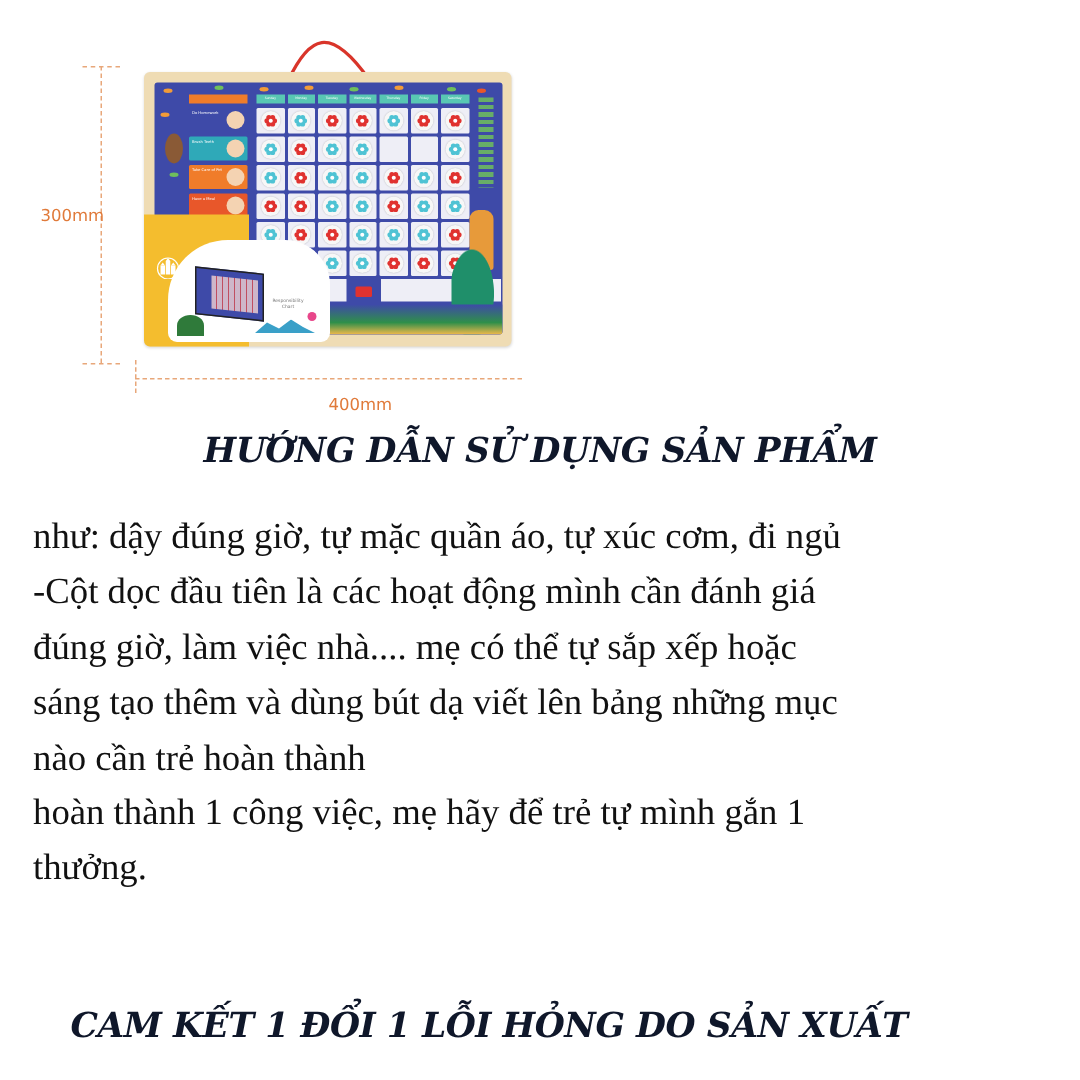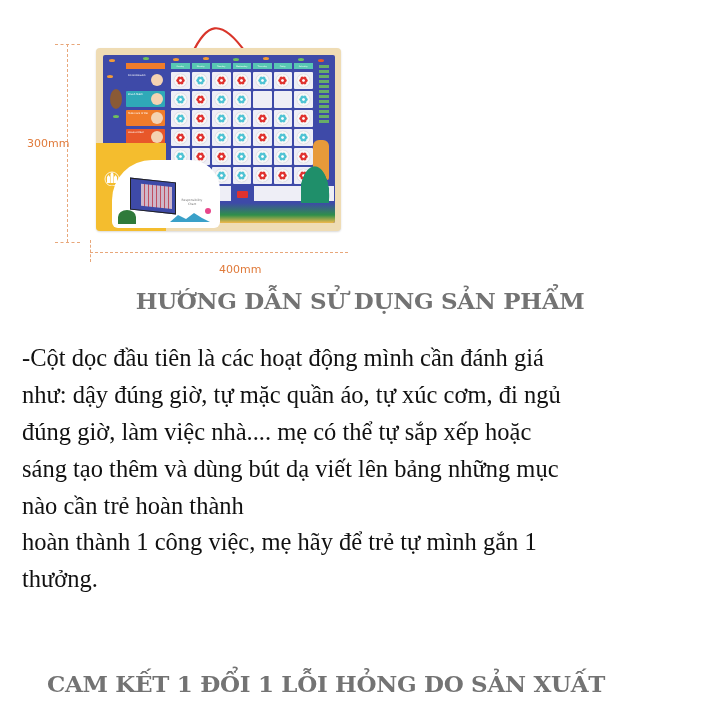--- a/index.html
+++ b/index.html
@@ -48,21 +48,21 @@
   .promo-white { position: absolute; left: 112px; top: 160px; width: 108px; height: 68px; background: #ffffff; border-radius: 40px 30px 6px 6px; }
   .promo-castle { position: absolute; left: 104px; top: 170px; width: 16px; height: 16px; }
   .promo-box { position: absolute; left: 130px; top: 180px; width: 46px; height: 32px; background: #3e4aa8; transform: skewY(6deg); border: 1px solid #222; }
   .promo-box .mini-grid { position: absolute; left: 10px; top: 4px; right: 3px; bottom: 4px; background: repeating-linear-gradient(90deg, #f2d2d2 0 3px, #e15050 3px 4px); opacity: .8; }
   .promo-label { position: absolute; left: 178px; top: 198px; font-family: "DejaVu Sans", sans-serif; font-size: 3px; color: #777; line-height: 4px; text-align: center; width: 28px; }
   .promo-mountain { position: absolute; left: 170px; top: 212px; width: 40px; height: 10px; background: #3aa0c8; clip-path: polygon(0 100%, 20% 30%, 40% 70%, 60% 10%, 80% 60%, 100% 100%); }
   .promo-flower { position: absolute; left: 205px; top: 208px; width: 6px; height: 6px; background: #e8468a; border-radius: 50%; }
   .promo-plant { position: absolute; left: 118px; top: 210px; width: 18px; height: 14px; background: #2f7a3a; border-radius: 50% 50% 0 0; }
 
   
-  .heading { position: absolute; left: 0; width: 652px; text-align: center; font-family: "DejaVu Serif", "Liberation Serif", serif; font-weight: bold; color: #737373; }
+  .heading { position: absolute; left: 0; width: 652px; text-align: center; font-family: "DejaVu Serif", "Liberation Serif", serif; font-weight: bold; color: #0f172a; font-style: italic; }
   .heading.top { top: 287px; font-size: 23px; padding-left: 68px; letter-spacing: -0.3px; }
   .heading.bottom { top: 670px; font-size: 23px; padding-left: 0; letter-spacing: -0.3px; }
 
   .body-text { position: absolute; left: 22px; width: 690px; font-family: "Liberation Serif", "DejaVu Serif", serif; font-size: 24.5px; line-height: 37px; color: #111; }
   .body-text.p1 { top: 339px; }
   .body-text.p2 { top: 523px; }
   .line { display: block; white-space: nowrap; }
 </style>
 </head>
 <body>
@@ -677,22 +677,22 @@
     <div class="mini-grid"></div>
   </div>
   <div class="promo-label">Responsibility Chart</div>
   <div class="promo-mountain"></div>
   <div class="promo-flower"></div>
 </div>
 
 <h1 class="heading top">HƯỚNG DẪN SỬ DỤNG SẢN PHẨM</h1>
 
 <div class="body-text p1">
+  <span class="line">như: dậy đúng giờ, tự mặc quần áo, tự xúc cơm, đi ngủ</span>
   <span class="line">-Cột dọc đầu tiên là các hoạt động mình cần đánh giá</span>
-  <span class="line">như: dậy đúng giờ, tự mặc quần áo, tự xúc cơm, đi ngủ</span>
   <span class="line">đúng giờ, làm việc nhà.... mẹ có thể tự sắp xếp hoặc</span>
   <span class="line">sáng tạo thêm và dùng bút dạ viết lên bảng những mục</span>
   <span class="line">nào cần trẻ hoàn thành</span>
 </div>
 
 <div class="body-text p2">
   <span class="line">hoàn thành 1 công việc, mẹ hãy để trẻ tự mình gắn 1</span>
   <span class="line">thưởng.</span>
 </div>
 

